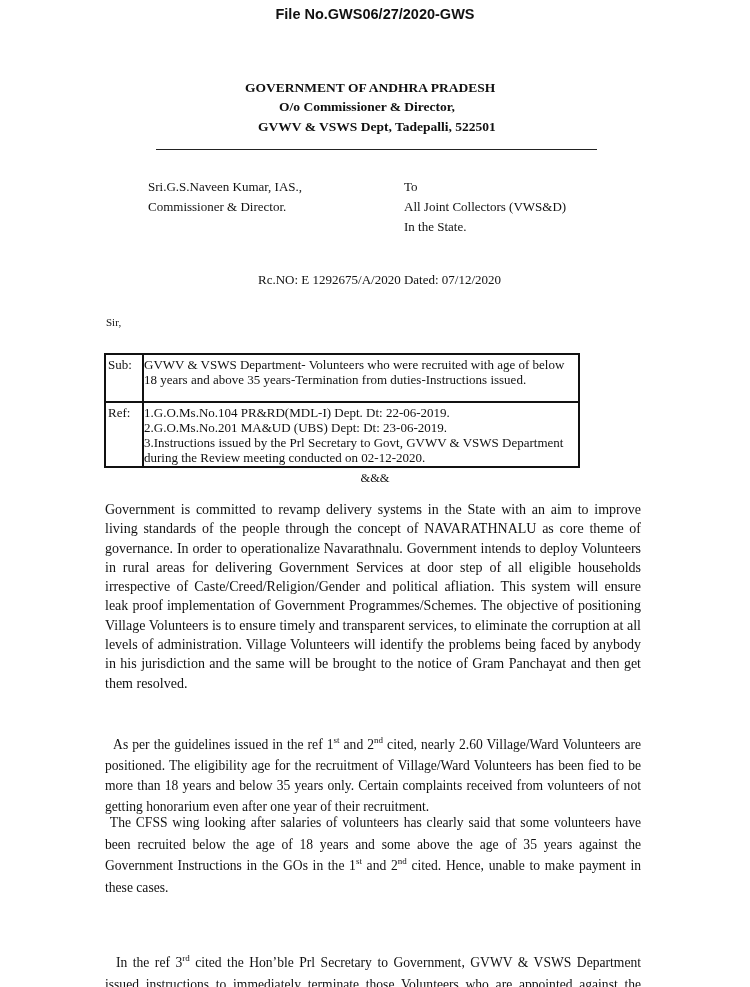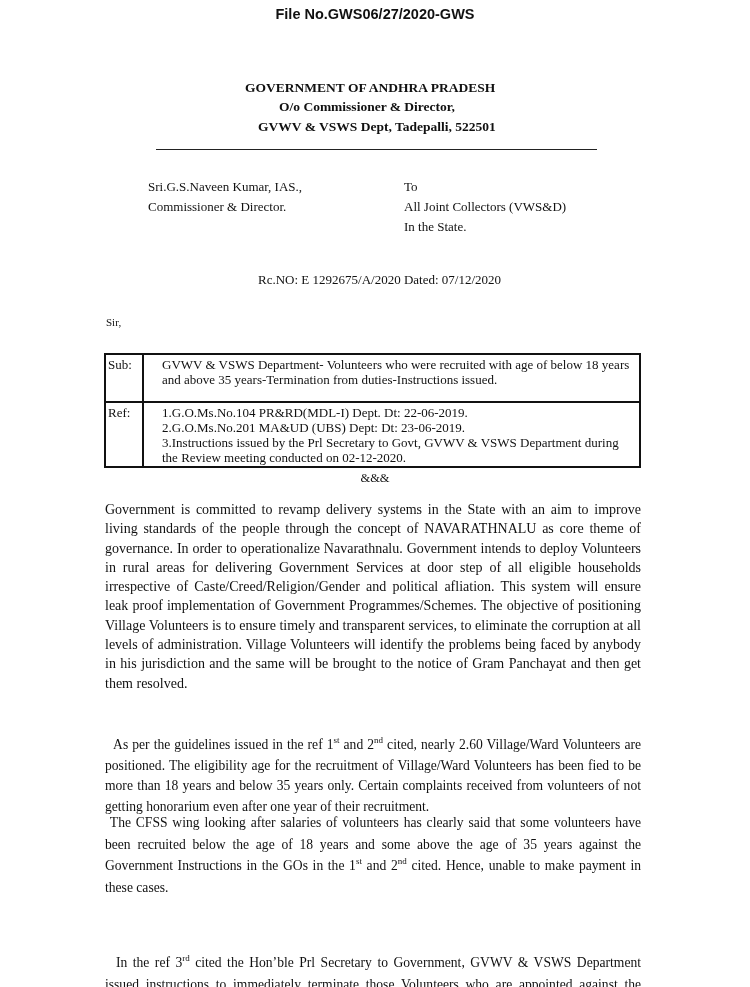--- a/index.html
+++ b/index.html
@@ -16,26 +16,26 @@
   .head1 { left: 245px; top: 80px; font-weight: bold; font-size: 13.5px; }
   .head2 { left: 279px; top: 99px; font-weight: bold; font-size: 13.5px; }
   .head3 { left: 258px; top: 119px; font-weight: bold; font-size: 13.5px; }
   .rule { left: 156px; top: 149px; width: 441px; height: 0; border-top: 1px solid #222; }
   .addr { font-size: 13px; line-height: 20px; }
   .from { left: 148px; top: 177px; }
   .to { left: 404px; top: 177px; }
   .rcno { left: 258px; top: 272px; font-size: 13px; }
   .sir { left: 106px; top: 316px; font-size: 11px; }
   table.subref {
-    position: absolute; left: 104px; top: 353px; width: 537px;
+    position: absolute; left: 104px; top: 353px; width: 476px;
     border-collapse: collapse; font-size: 13px; line-height: 15px;
   }
   table.subref td { border: 2px solid #111; vertical-align: top; padding: 2px 3px 1px 2px; }
   table.subref td.lbl { width: 31px; border-right: 1px solid #333; }
-  table.subref td.txt { padding-left: 18px; margin-left: 22px; }
+  table.subref td.txt { padding-left: 0; margin-left: 22px; }
   table.subref tr.sub td { height: 43px; }
   .refline { display: block; }
   .amp { left: 0; width: 750px; top: 471px; text-align: center; font-size: 12.5px; }
   .para {
     left: 105px; width: 536px; font-size: 14px; line-height: 19.3px;
     text-align: justify;
   }
   .p1 { top: 500px; }
   .p2 { top: 735px; line-height: 20.5px; font-size: 13.6px; }
   .p3 { top: 812px; line-height: 21.5px; font-size: 13.6px; }

